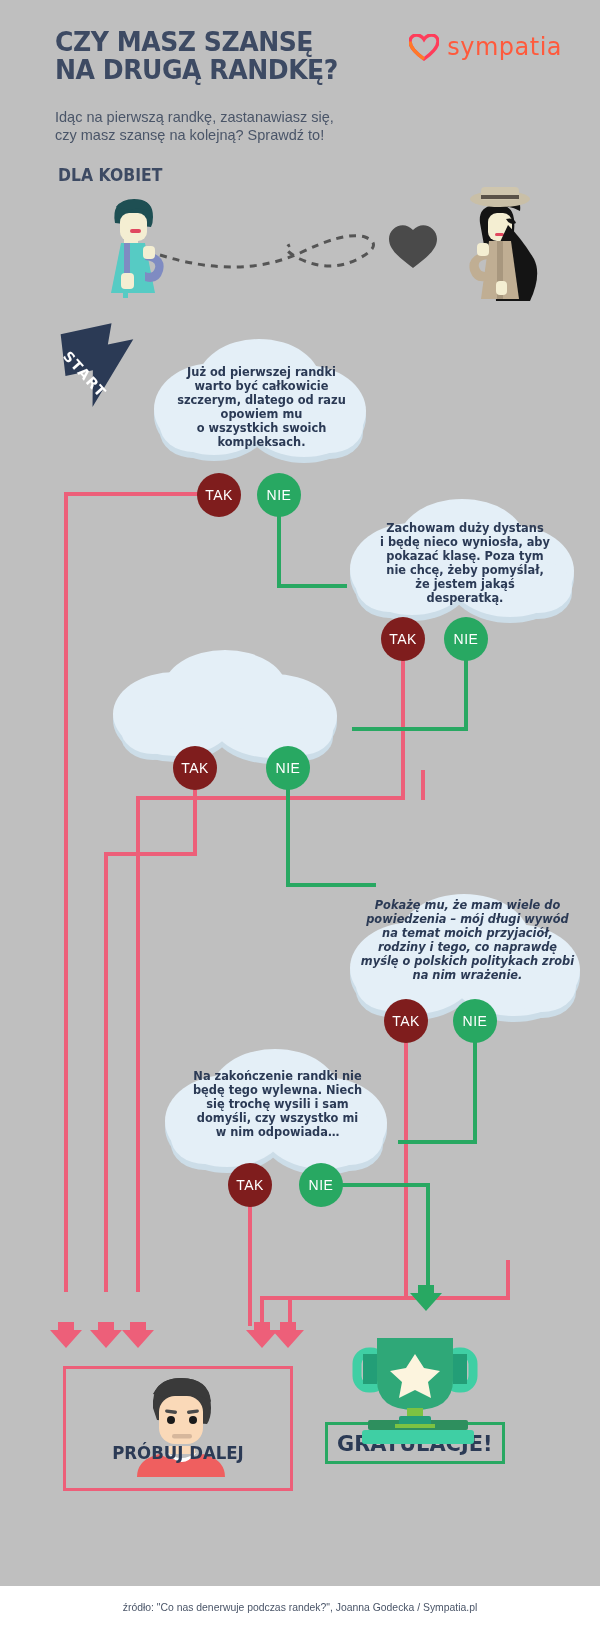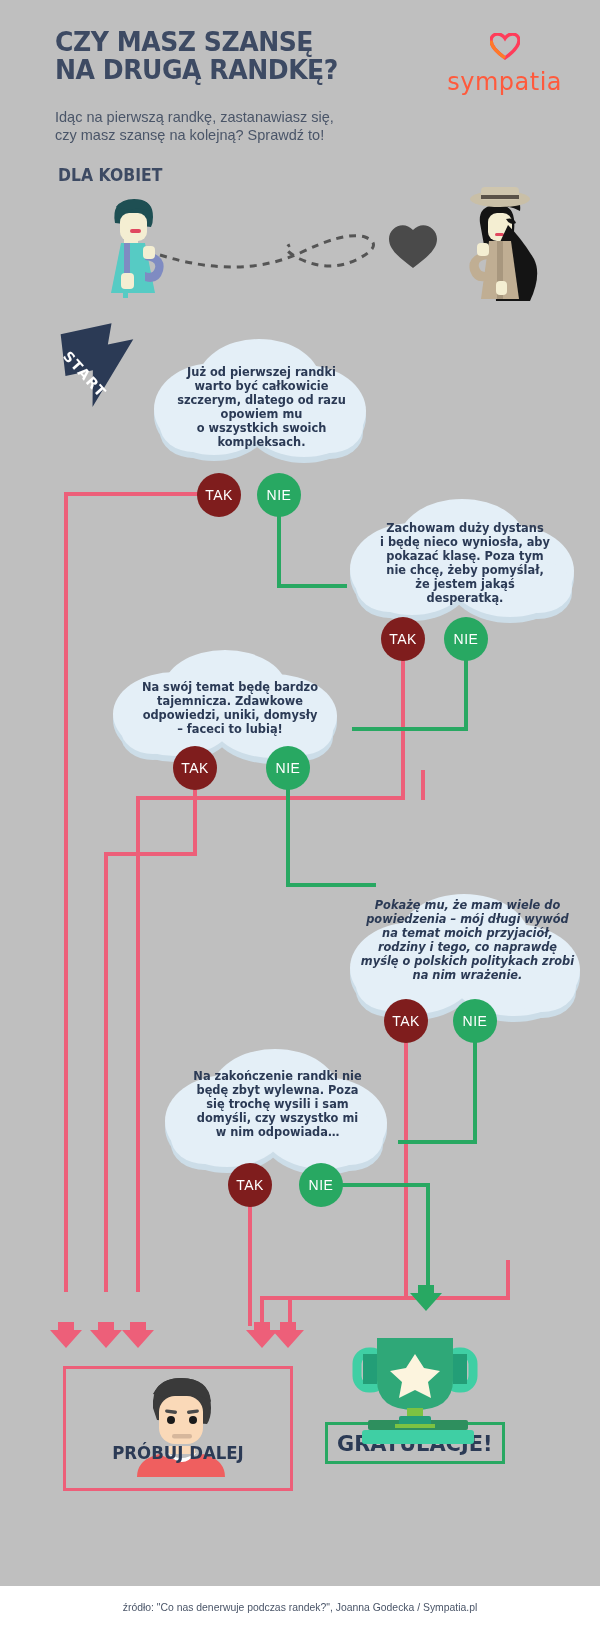--- a/index.html
+++ b/index.html
@@ -29,21 +29,21 @@
     white-space:pre-line;
   }
   .section-label{
     position:absolute;left:58px;top:165px;
     color:#3d4a63;font-family:"DejaVu Sans", sans-serif;font-weight:bold;
     font-size:17px;letter-spacing:0px;
     transform:scaleX(0.92);transform-origin:left top;
   }
   .brand{
     position:absolute;right:38px;top:33px;
-    display:flex;align-items:center;gap:8px;flex-direction:column;
+    display:flex;align-items:center;gap:8px;
   }
   .brand-name{
     color:#ff5a3c;font-size:24px;letter-spacing:0.5px;
     font-family:"DejaVu Sans", sans-serif;
   }
 
   
   .illus{position:absolute;left:0;top:185px;width:600px;height:140px;}
 
   
@@ -248,24 +248,20 @@
         <ellipse cx="196" cy="89" rx="32" ry="24"></ellipse>
       </g>
       <g fill="#e4eff7">
         <ellipse cx="70" cy="66" rx="62" ry="42"></ellipse>
           <ellipse cx="168" cy="68" rx="64" ry="42"></ellipse>
         <ellipse cx="120" cy="42" rx="62" ry="40"></ellipse>
           <ellipse cx="48" cy="82" rx="32" ry="24"></ellipse>
         <ellipse cx="196" cy="83" rx="32" ry="24"></ellipse>
       </g>
     </svg>
-    <div class="ctext" style="top:32px;">Na swój temat będę bardzo
-tajemnicza. Zdawkowe
-odpowiedzi, uniki, domysły
-– faceci to lubią!</div>
   </div>
   <div class="ans tak" style="left:173px;top:746px;">
       <span>TAK</span>
     </div>
   <div class="ans nie" style="left:266px;top:746px;">
       <span>NIE</span>
     </div>
 
   <div class="cloud" style="left:340px;top:890px;width:255px;height:150px;">
     <svg width="255" height="150" viewBox="0 0 255 150">
@@ -309,21 +305,21 @@
       </g>
       <g fill="#e4eff7">
         <ellipse cx="72" cy="76" rx="62" ry="46"></ellipse>
           <ellipse cx="168" cy="78" rx="64" ry="46"></ellipse>
         <ellipse cx="120" cy="48" rx="64" ry="44"></ellipse>
           <ellipse cx="50" cy="93" rx="34" ry="26"></ellipse>
         <ellipse cx="194" cy="94" rx="34" ry="26"></ellipse>
       </g>
     </svg>
     <div class="ctext" style="top:24px;">Na zakończenie randki nie
-będę zbyt wylewna.  Poza
+będę tego wylewna.  Niech
 się trochę wysili i sam
 domyśli, czy wszystko mi
 w nim odpowiada…</div>
   </div>
   <div class="ans tak" style="left:228px;top:1163px;">
       <span>TAK</span>
     </div>
   <div class="ans nie" style="left:299px;top:1163px;">
       <span>NIE</span>
     </div>

